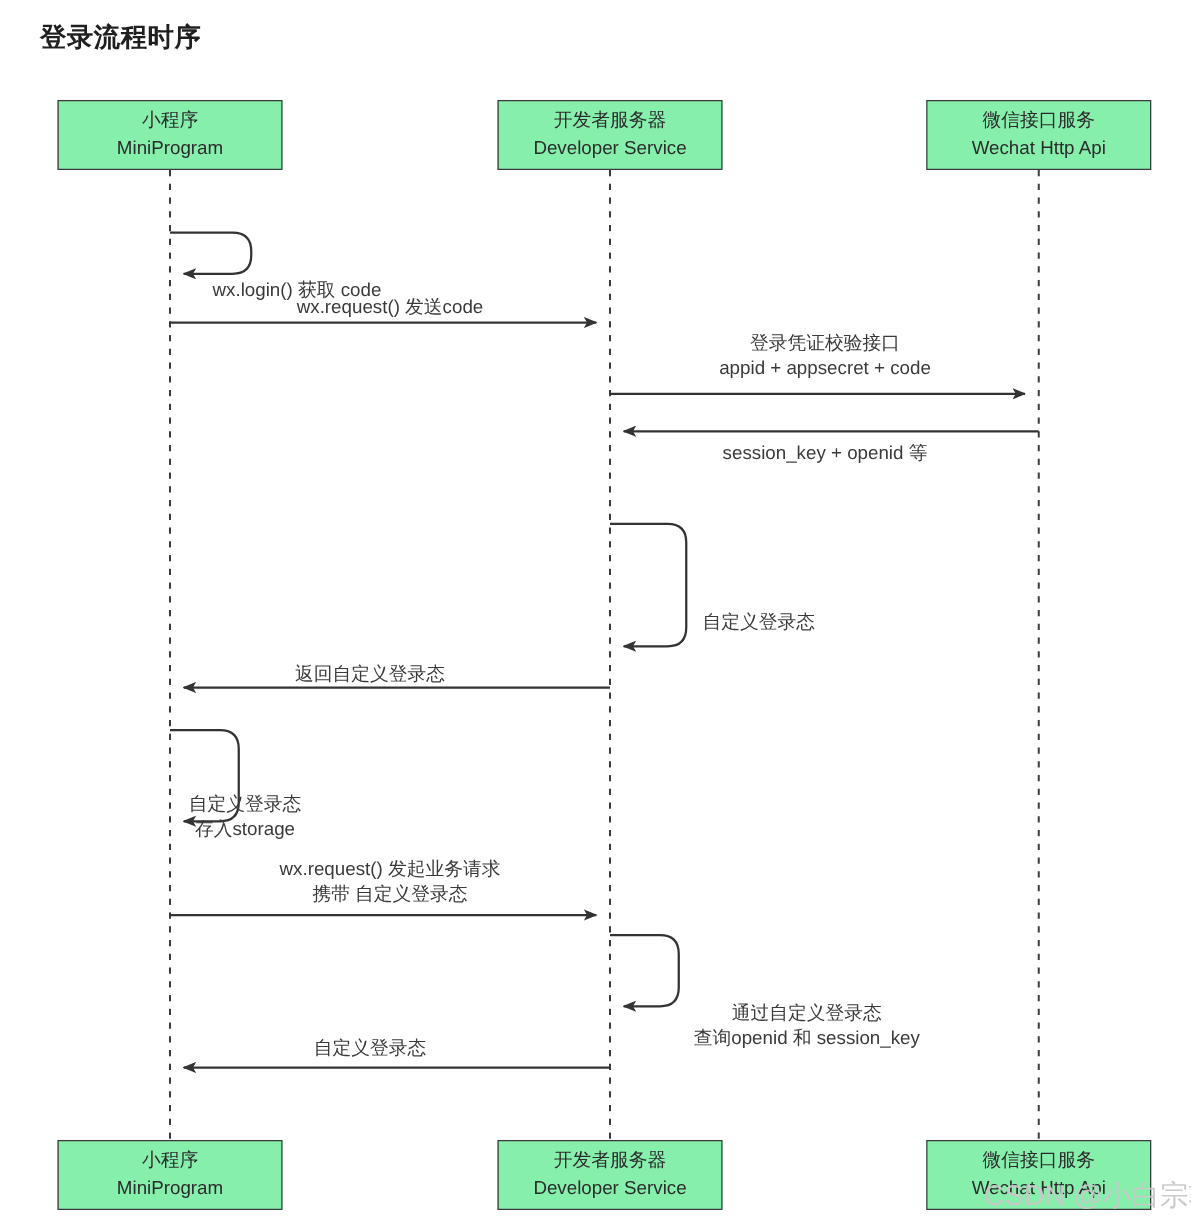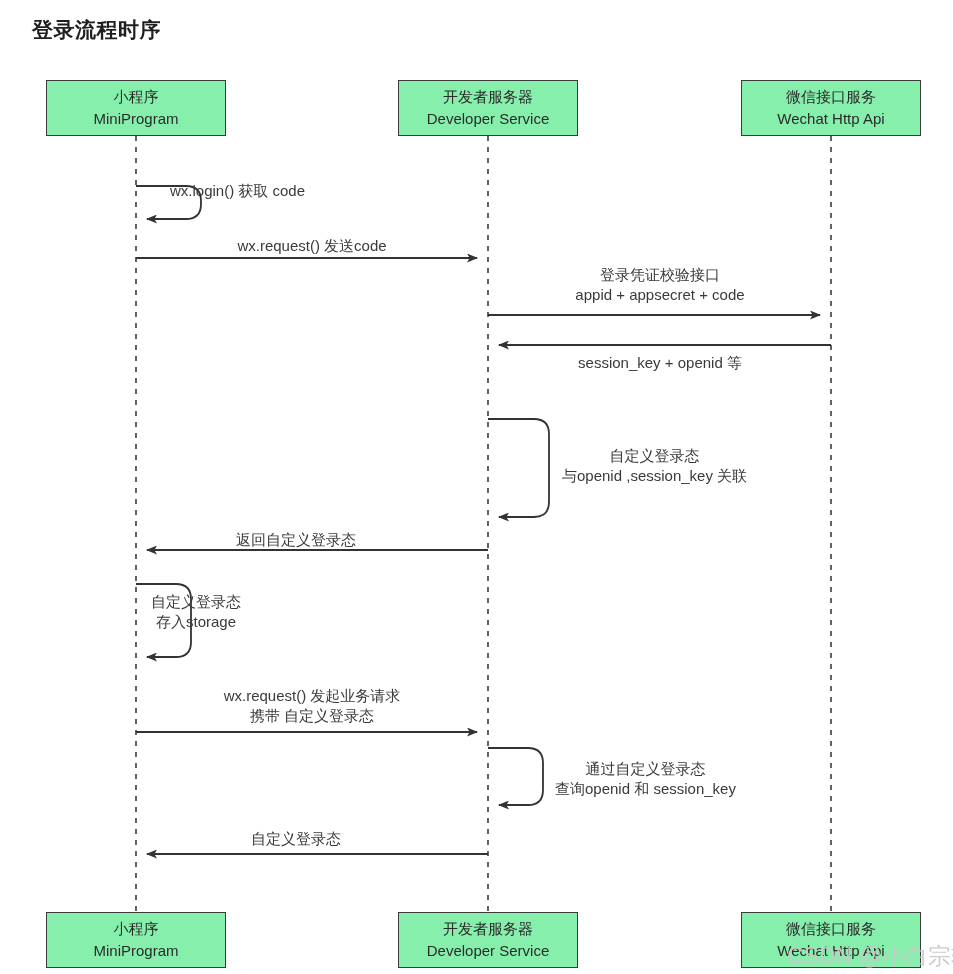--- a/index.html
+++ b/index.html
@@ -53,20 +53,21 @@
     font-size: 15px;
     line-height: 1.35;
     color: #3a3a3a;
     white-space: nowrap;
     text-align: center;
     transform: translateX(-50%);
   }
   .msg-label.left-anchor {
     transform: none;
     text-align: left;
+    margin-top: 42px;
   }
   #watermark {
     position: absolute;
     left: 787px;
     top: 941px;
     font-size: 23px;
     color: #c9c9c9;
     white-space: nowrap;
     pointer-events: none;
     opacity: 0.95;
@@ -156,21 +157,20 @@
   <div>登录凭证校验接口</div>
   <div>appid + appsecret + code</div>
 </div>
 
 <div class="msg-label" style="left:660px; top:353px;">
   <div>session_key + openid 等</div>
 </div>
 
 <div class="msg-label left-anchor" style="left:562px; top:446px;">
   <div style="text-align:center;">自定义登录态</div>
-  <div style="text-align:center;">与openid ,session_key 关联</div>
 </div>
 
 <div class="msg-label" style="left:296px; top:530px;">
   <div>返回自定义登录态</div>
 </div>
 
 <div class="msg-label left-anchor" style="left:151px; top:592px;">
   <div style="text-align:center;">自定义登录态</div>
   <div style="text-align:center;">存入storage</div>
 </div>

